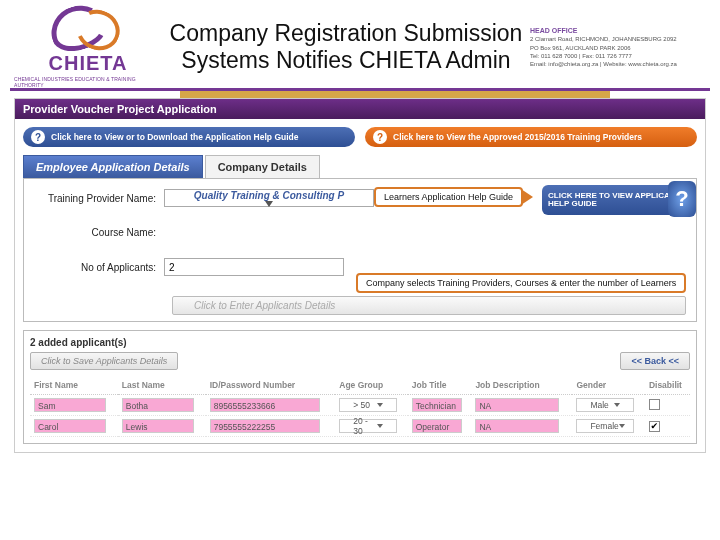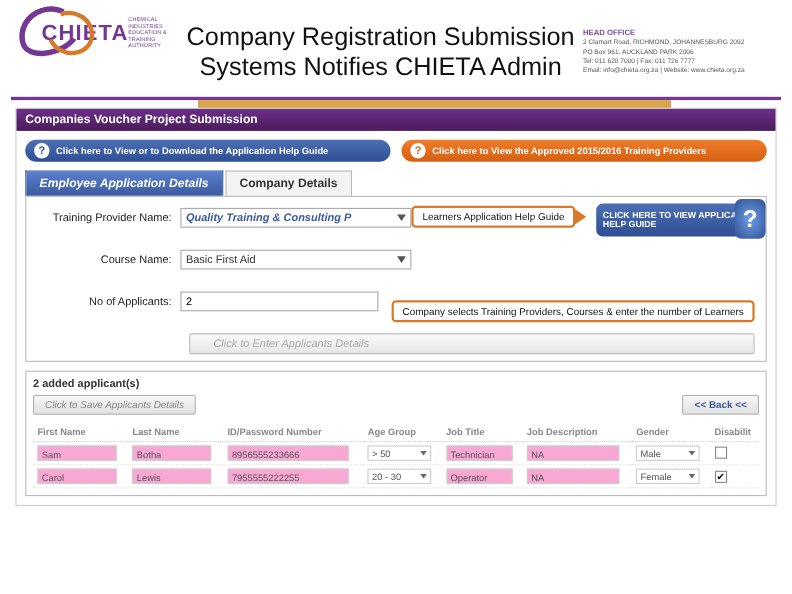--- a/index.html
+++ b/index.html
@@ -1,19 +1,19 @@
 <!DOCTYPE html>
 <html><head>
 <meta charset="utf-8">
 <style>
   * { box-sizing: border-box; margin: 0; padding: 0; }
   body { width: 720px; height: 540px; font-family: Arial, sans-serif; background: #fff; overflow: hidden; position: relative; }
 
   .header { display: flex; align-items: flex-start; padding: 8px 14px 0 14px; height: 88px; }
-  .logo-block { width: 148px; display: flex; flex-direction: row; align-items: center; }
+  .logo-block { width: 148px; display: flex; flex-direction: column; align-items: center; }
   .logo-swirl { width: 80px; height: 42px; position: relative; }
   .swirl-a { position: absolute; width: 56px; height: 44px; border: 5px solid #743894; border-radius: 50% 50% 50% 50% / 60% 60% 40% 40%; transform: rotate(-18deg); left: 2px; top: -2px; border-right-color: transparent; }
   .swirl-b { position: absolute; width: 44px; height: 40px; border: 4px solid #d97a28; border-radius: 50%; left: 28px; top: 2px; border-left-color: transparent; transform: rotate(22deg); }
   .logo-word { font-weight: 800; font-size: 20px; color: #743894; letter-spacing: 1px; margin-top: 2px; }
   .logo-tag { font-size: 5px; color: #743894; letter-spacing: 0.1px; margin-top: 1px; }
 
   .title-block { flex: 1; text-align: center; padding-top: 12px; }
   .title-line { font-size: 23px; font-family: "Segoe UI", Arial, sans-serif; color: #111; }
 
   .contact-block { width: 176px; font-size: 6px; color: #555; line-height: 1.35; padding-top: 18px; }
@@ -33,21 +33,21 @@
   .pill.orange .qicon { color: #d55f10; }
 
   .tab-row { display: flex; padding: 0 8px; }
   .tab { padding: 5px 12px; font-weight: 700; font-size: 11px; border: 1px solid #bbb; border-bottom: none; margin-right: 2px; }
   .tab.inactive { background: #f3f3f3; color: #333; }
   .tab.active { background: linear-gradient(#5b7fcf,#3b5a9e); color: #fff; border-color: #3b5a9e; font-style: italic; }
 
   .tab-body { border: 1px solid #bbb; margin: 0 8px 8px 8px; padding: 10px 10px 6px 10px; position: relative; }
   .form-row { display: flex; align-items: center; margin-bottom: 20px; font-size: 10px; }
   .form-row label { width: 130px; text-align: right; color: #222; padding-right: 8px; }
-  .sel { border: 1px solid #aaa; background: #fff; height: 18px; display: flex; align-items: center; justify-content: space-between; padding: 0 4px; color: #3b5a9e; font-style: italic; font-weight: 700; width: 210px; font-size: 10px; }
+  .sel { border: 1px solid #aaa; background: #fff; height: 18px; display: flex; align-items: center; justify-content: space-between; padding: 0 4px; color: #3b5a9e; font-style: italic; font-weight: 700; width: 210px; font-size: 10px; flex-direction: column; }
   .sel .caret { width: 0; height: 0; border-left: 4px solid transparent; border-right: 4px solid transparent; border-top: 6px solid #555; }
   .sel.plain { color: #333; font-style: normal; font-weight: 400; }
   .inp { border: 1px solid #aaa; background: #fff; height: 18px; width: 180px; padding: 0 4px; display: flex; align-items: center; }
 
   .enter-btn { margin-left: 138px; border: 1px solid #bbb; background: linear-gradient(#fafafa,#e6e6e6); color: #aaa; font-size: 10px; padding: 3px 21px; border-radius: 2px; font-style: italic; }
 
   .help-pill { position: absolute; right: 6px; top: 6px; width: 148px; height: 30px; background: linear-gradient(#4d6fb5,#2e4f94); border-radius: 6px; color: #fff; font-size: 8px; font-weight: 800; display: flex; align-items: center; padding-left: 6px; line-height: 1.05; }
   .help-pill .big-q { position: absolute; right: -6px; top: -4px; width: 28px; height: 36px; background: radial-gradient(#6fa0e8,#2e4f94); border-radius: 6px; display: flex; align-items: center; justify-content: center; color: #fff; font-size: 22px; font-weight: 900; }
 
   .callout { position: absolute; background: #fff; border: 2px solid #d97a28; border-radius: 4px; font-size: 9px; padding: 3px 8px; color: #111; white-space: nowrap; }
@@ -59,26 +59,26 @@
   .added-block { border: 1px solid #bbb; margin: 0 8px 8px 8px; padding: 6px; font-size: 9px; }
   .added-head { font-weight: 700; color: #333; margin-bottom: 4px; font-size: 10px; }
   .save-row { display: flex; justify-content: space-between; align-items: center; margin-bottom: 6px; }
   .save-btn { border: 1px solid #b1b1b1; background: linear-gradient(#f6f6f6,#e2e2e2); color: #888; padding: 3px 10px; font-size: 9px; font-style: italic; border-radius: 2px; }
   .back-btn { border: 1px solid #b1b1b1; background: linear-gradient(#f6f6f6,#e2e2e2); color: #3b5a9e; padding: 3px 10px; font-size: 9px; font-weight: 700; border-radius: 2px; }
 
   table.applicants { width: 100%; border-collapse: collapse; font-size: 8.5px; color: #555; }
   table.applicants th { text-align: left; font-weight: 700; color: #888; padding: 4px 4px; border-bottom: 1px dotted #ccc; }
   table.applicants td { padding: 3px 4px; border-bottom: 1px dotted #e3e3e3; }
   .tinp { border: 1px solid #ccc; height: 14px; background: #f9a8d4; display: block; padding: 0 3px; line-height: 14px; overflow: hidden; }
-  .tsel { border: 1px solid #ccc; height: 14px; background: #fff; display: flex; align-items: center; justify-content: space-between; padding: 0 3px; }
+  .tsel { border: 1px solid #ccc; height: 14px; background: #fff; display: flex; align-items: center; justify-content: space-between; padding: 0 13px; }
   .tsel .caret { width: 0; height: 0; border-left: 3px solid transparent; border-right: 3px solid transparent; border-top: 4px solid #666; }
   .chk { width: 11px; height: 11px; border: 1px solid #888; display: inline-flex; align-items: center; justify-content: center; font-size: 9px; color: #000; background: #fff; }
 
   .col-fn { width: 72px; } .col-ln { width: 72px; } .col-id { width: 110px; } .col-age { width: 58px; }
-  .col-jt { width: 60px; } .col-jd { width: 84px; } .col-gn { width: 58px; }
+  .col-jt { width: 50px; } .col-jd { width: 84px; } .col-gn { width: 58px; }
 </style>
 </head>
 <body>
 
 <div class="header">
   <div class="logo-block">
     <div class="logo-swirl">
       <div class="swirl-a"></div>
         <div class="swirl-b"></div>
     </div>
@@ -96,21 +96,21 @@
     <div>Tel: 011 628 7000 | Fax: 011 726 7777</div>
     <div>Email: info@chieta.org.za | Website: www.chieta.org.za</div>
   </div>
 </div>
 
 <div class="top-rule">
     <div class="gold"></div>
   </div>
 
 <div class="app-panel">
-  <div class="panel-title">Companies Voucher Project Submission</div>
+  <div class="panel-title">Provider Voucher Project Application</div>
 
   <div class="guide-row">
     <div class="pill blue">
       <span class="qicon">?</span>
       <span>Click here to View or to Download the Application Help Guide</span>
     </div>
     <div class="pill orange">
       <span class="qicon">?</span>
       <span>Click here to View the Approved 2015/2016 Training Providers</span>
     </div>
@@ -131,24 +131,20 @@
 
     <div class="form-row">
       <label>Training Provider Name:</label>
       <div class="sel">
         <span>Quality Training &amp; Consulting P</span>
         <span class="caret"></span>
       </div>
     </div>
     <div class="form-row">
       <label>Course Name:</label>
-      <div class="sel plain">
-        <span>Basic First Aid</span>
-        <span class="caret"></span>
-      </div>
     </div>
 
     <div class="callout c2">Company selects Training Providers, Courses  &amp; enter the number of Learners</div>
 
     <div class="form-row">
       <label>No of Applicants:</label>
       <div class="inp">
         <span>2</span>
       </div>
     </div>

